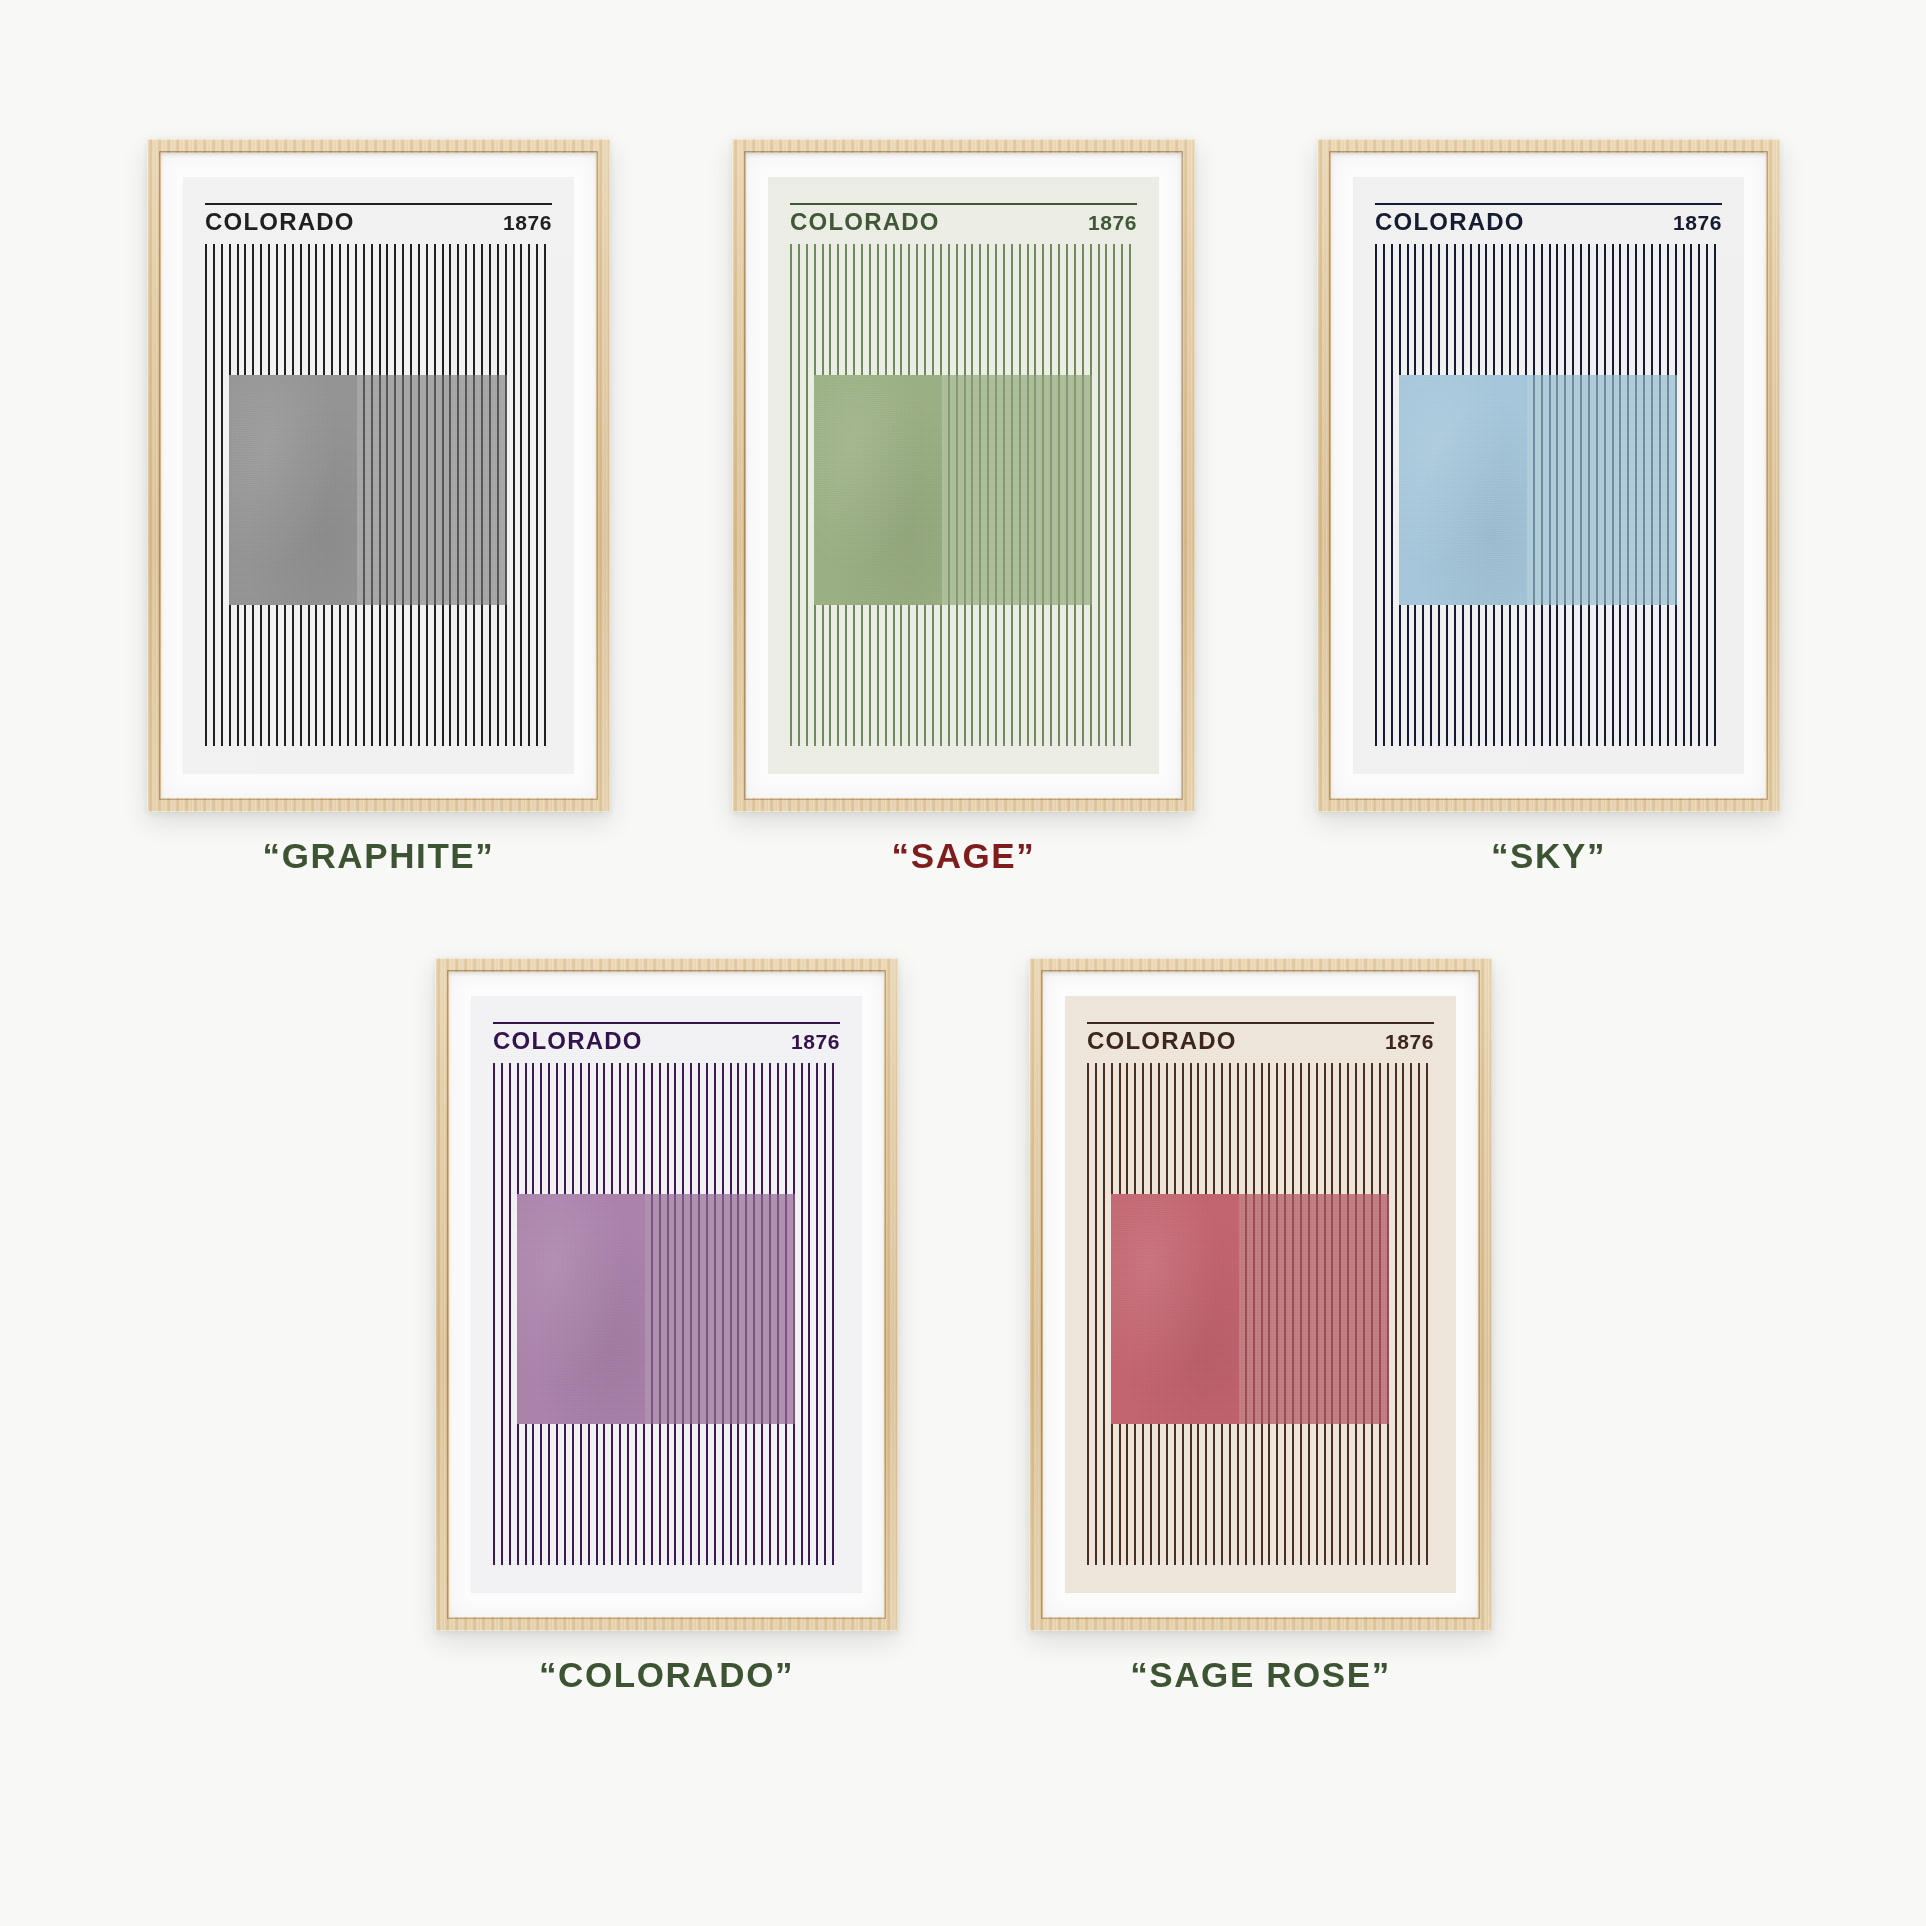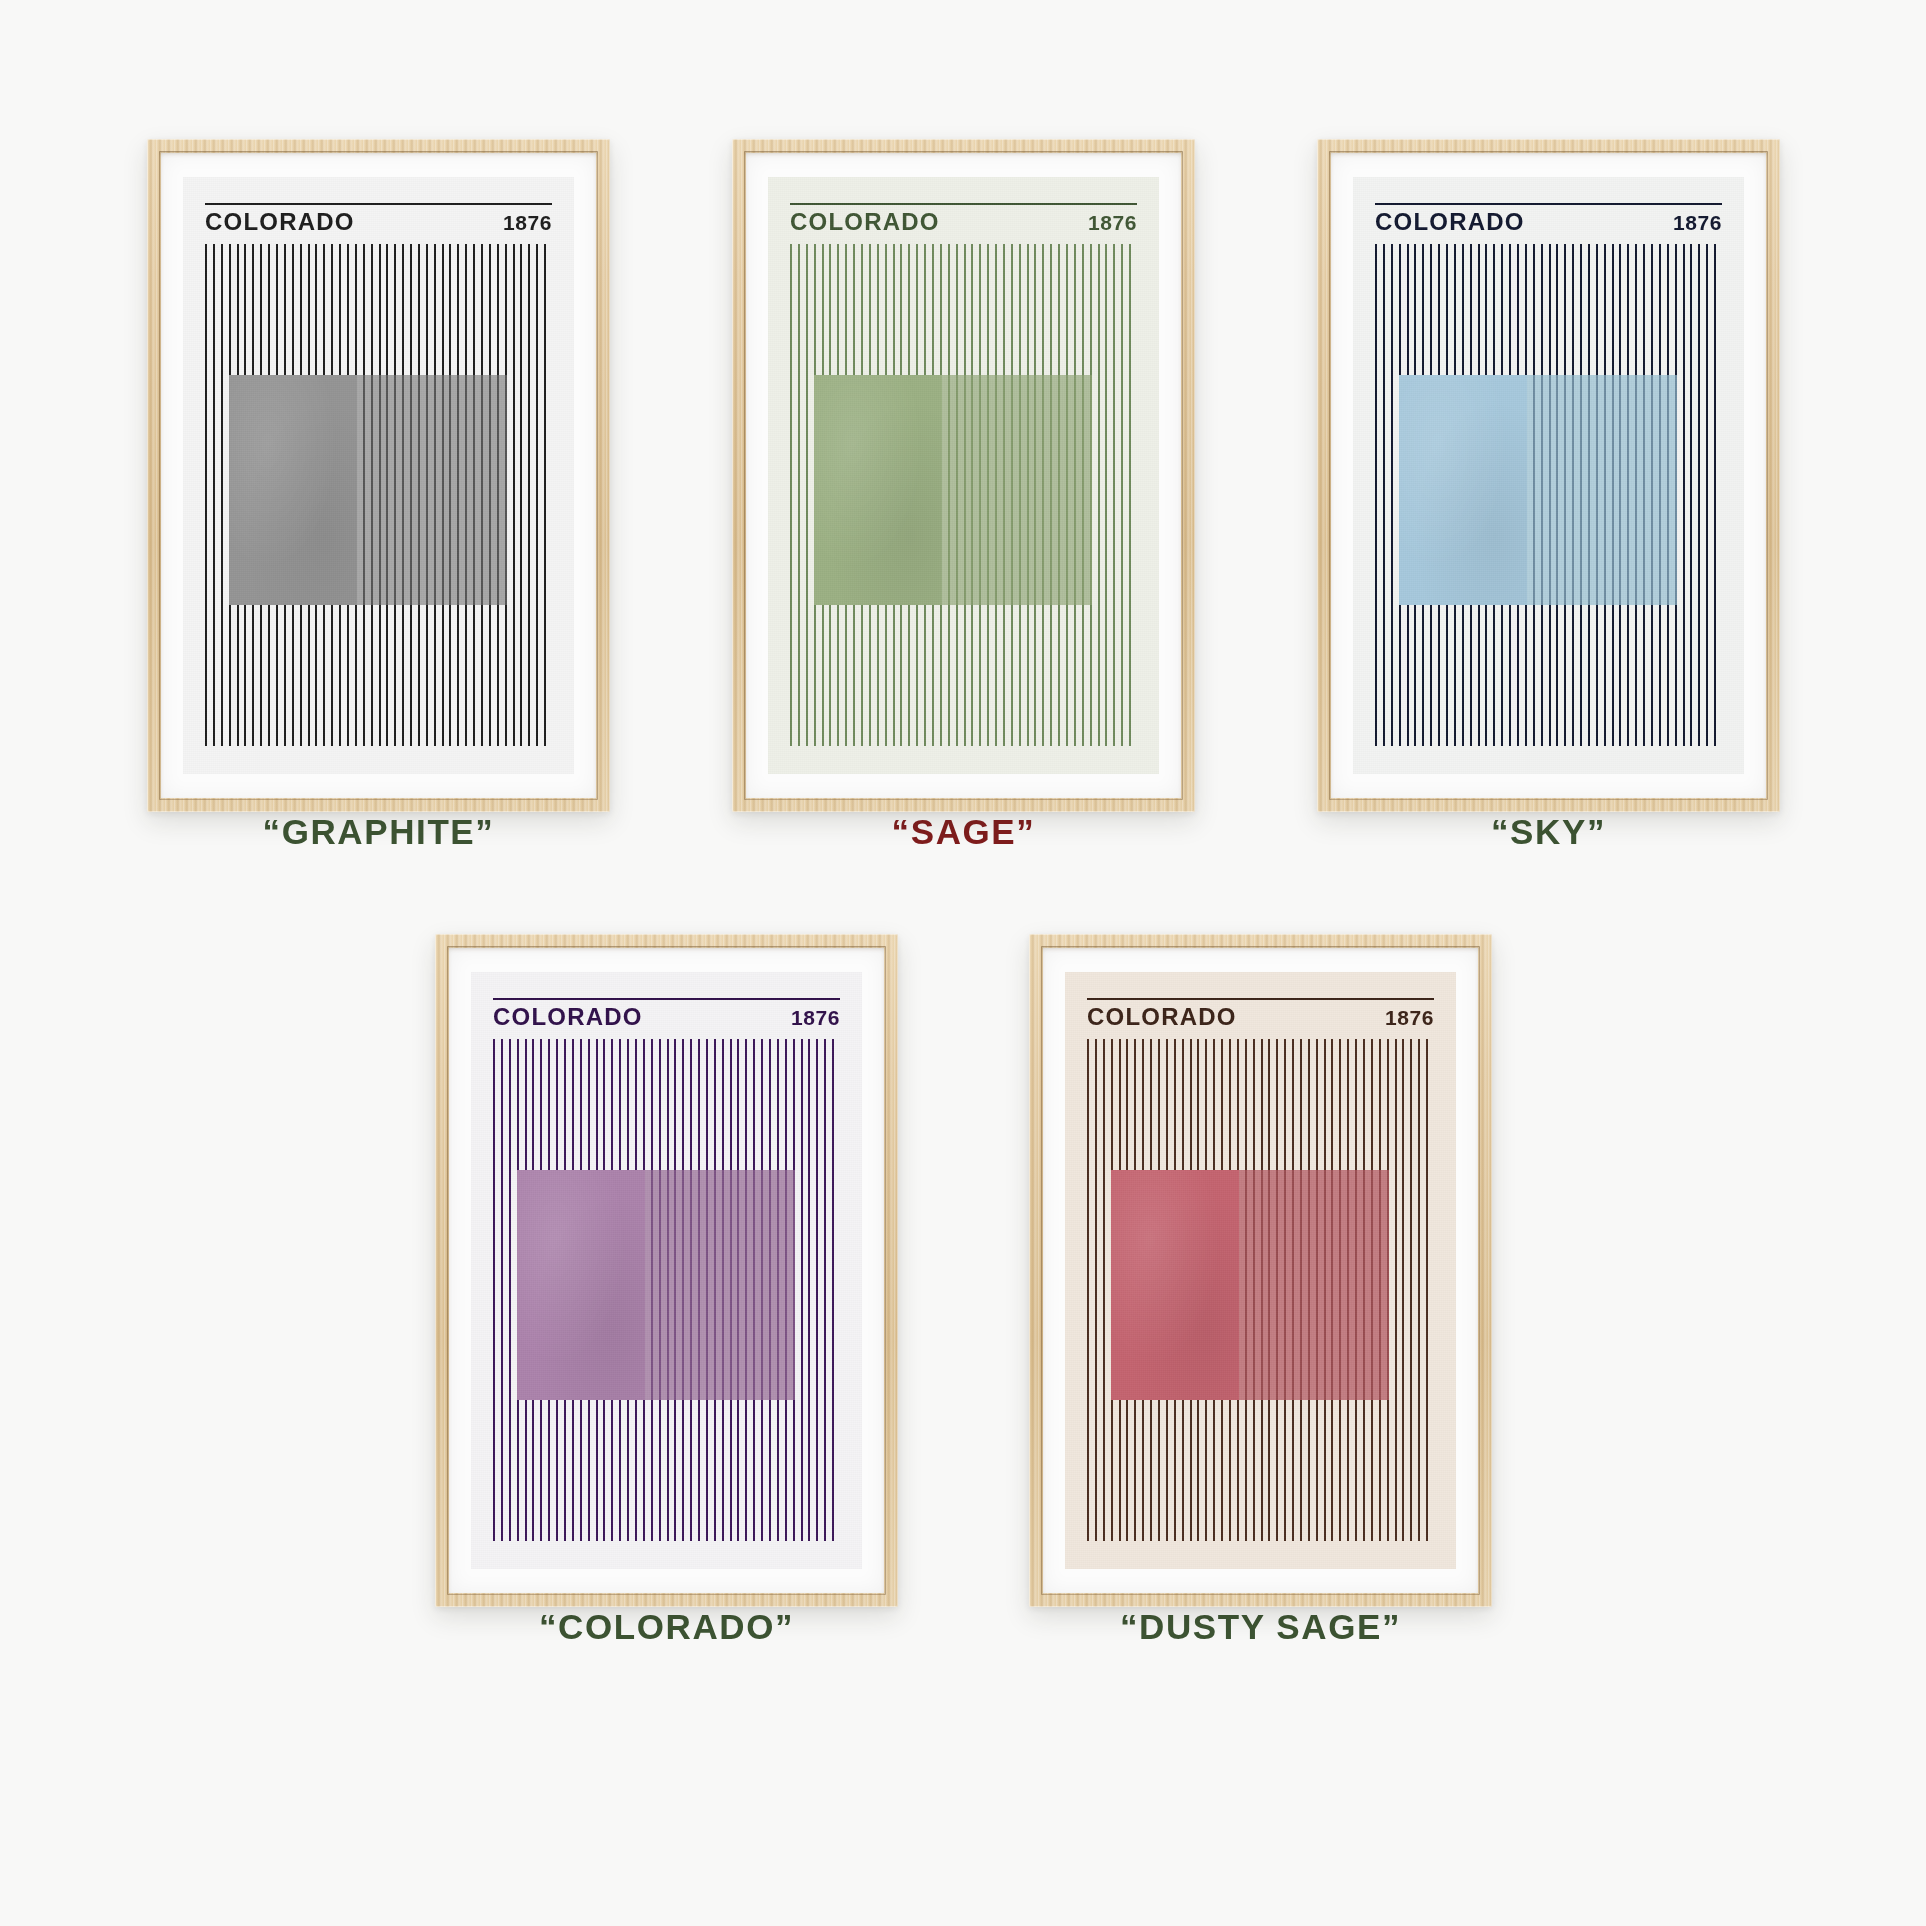--- a/index.html
+++ b/index.html
@@ -155,20 +155,21 @@
   }
   .color-block .solid-part,
   .color-block .trans-part {
     position: absolute;
     top: 0;
     bottom: 0;
   }
 
   
   .caption {
+    margin-top: 24px;
     font-family: "Liberation Sans", sans-serif;
     font-size: 35px;
     font-weight: 700;
     letter-spacing: 1.6px;
     color: #3d5433;
     text-align: center;
     white-space: nowrap;
   }
 </style>
 </head>
@@ -495,18 +496,18 @@
                   <div style="position: absolute; top: 0px; bottom: 0px; width: 2px; background: rgb(74, 44, 30); left: 97.7273%;"></div>
                 </div>
                 <div class="color-block" style="left: 7%; top: 26%; width: 80%; height: 46%;">
                   <div class="solid-part" style="left: 0px; width: 46%; background: radial-gradient(at 30% 30%, rgba(255, 255, 255, 0.11) 0%, rgba(255, 255, 255, 0) 55%), radial-gradient(at 75% 70%, rgba(0, 0, 0, 0.06) 0%, rgba(0, 0, 0, 0) 60%) rgb(196, 99, 111);"></div>
                   <div class="trans-part" style="left: 46%; right: 0px; background: rgba(179, 88, 98, 0.74);"></div>
                 </div>
               </div>
             </div>
           </div>
         </div>
-        <div class="caption" style="color: rgb(61, 84, 51);">“DUSTY SAGE”</div>
+        <div class="caption" style="color: rgb(61, 84, 51);">“SAGE ROSE”</div>
       </div>
     </div>
 
 </div>
 
 
 </body></html>

